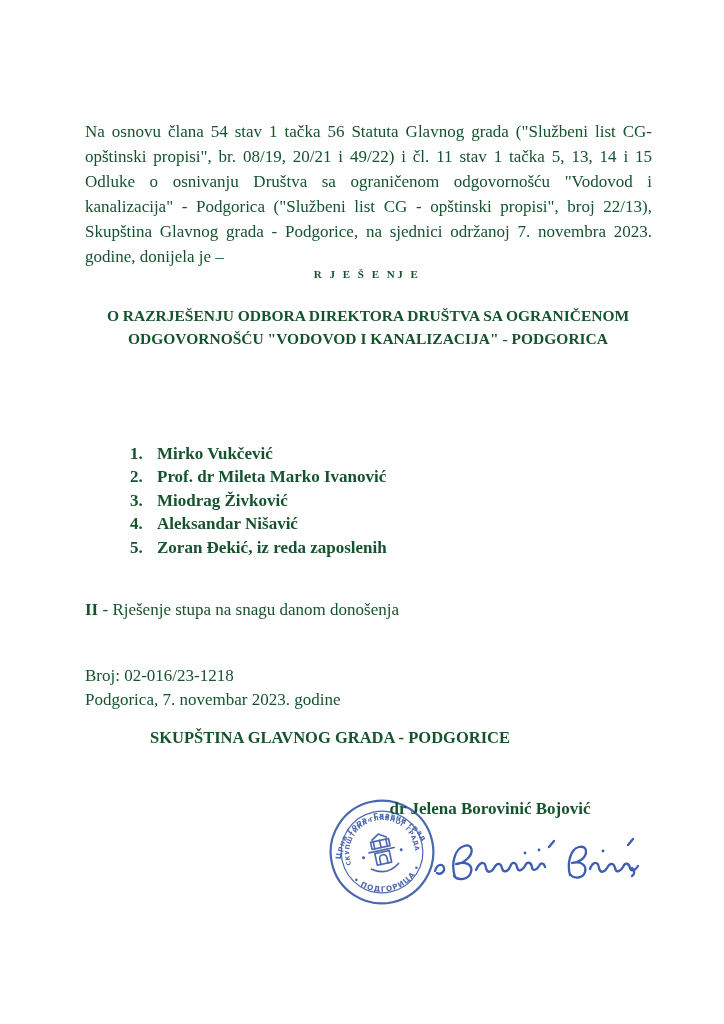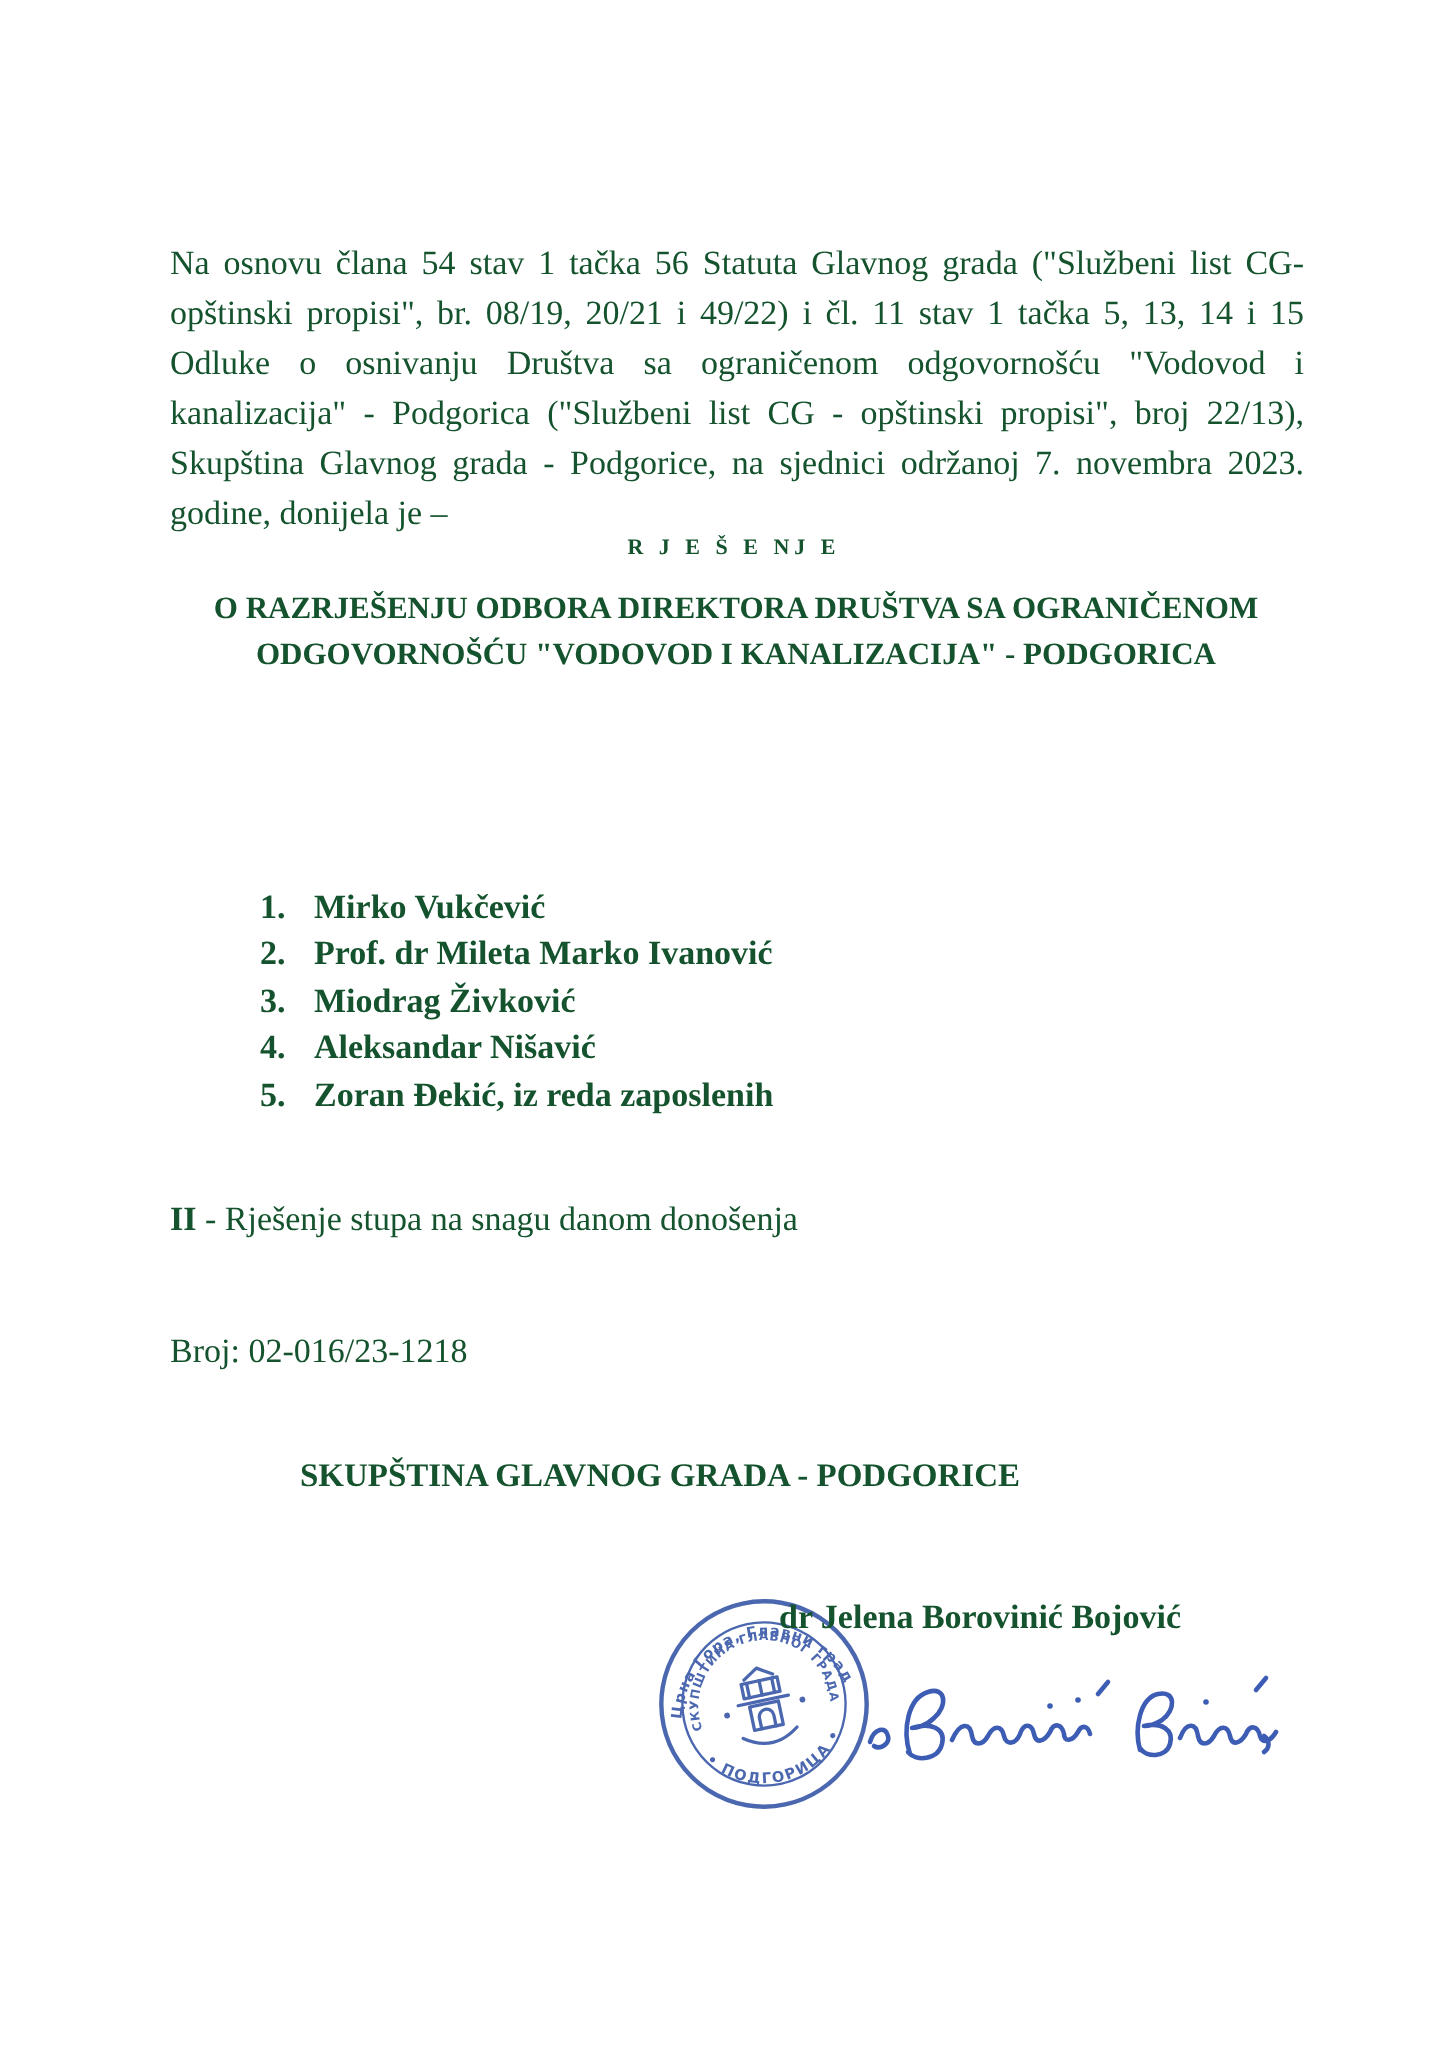--- a/index.html
+++ b/index.html
@@ -22,21 +22,21 @@
     text-align:justify;
     margin:0;
   }
   .doc-title{
     top:268px;left:47px;width:640px;
     text-align:center;
     font-size:11px;font-weight:bold;
     letter-spacing:2.5px;
   }
   .doc-subtitle{
-    top:293px;left:78px;width:580px;
+    top:304px;left:78px;width:580px;
     text-align:center;
     font-size:15.5px;line-height:23px;font-weight:bold;
   }
   .sec1{
     top:377px;
     font-size:17px;line-height:24px;
     text-align:justify;
     margin:0;
   }
   .sec1 .emph{letter-spacing:1px;}
@@ -108,20 +108,21 @@
     <li>Prof. dr Mileta Marko Ivanović</li>
     <li>Miodrag Živković</li>
     <li>Aleksandar Nišavić</li>
     <li>Zoran Đekić, iz reda zaposlenih</li>
   </ol>
 
   <p class="abs col sec2"><span class="b">II</span><span> - Rješenje stupa na snagu danom donošenja</span></p>
 
   <div class="abs col ref">
     <div>Broj: 02-016/23-1218</div>
+    <div>Podgorica, 7. novembar 2023. godine</div>
   </div>
 
   <div class="abs issuer">SKUPŠTINA GLAVNOG GRADA - PODGORICE</div>
 
   <svg class="abs stamp-svg" viewBox="0 0 120 120" aria-hidden="true">
     <g transform="rotate(-12 60 60)" stroke="#3353a4" fill="none">
       <circle cx="60" cy="60" r="56" stroke-width="2.4"></circle>
       <circle cx="60" cy="60" r="44.5" stroke-width="1.3"></circle>
       <path id="arcTop" d="M 13,70 A 47,47 0 1 1 107,70" stroke="none"></path>
       <path id="arcBottom" d="M 19,78 A 46,46 0 0 0 101,78" stroke="none"></path>

